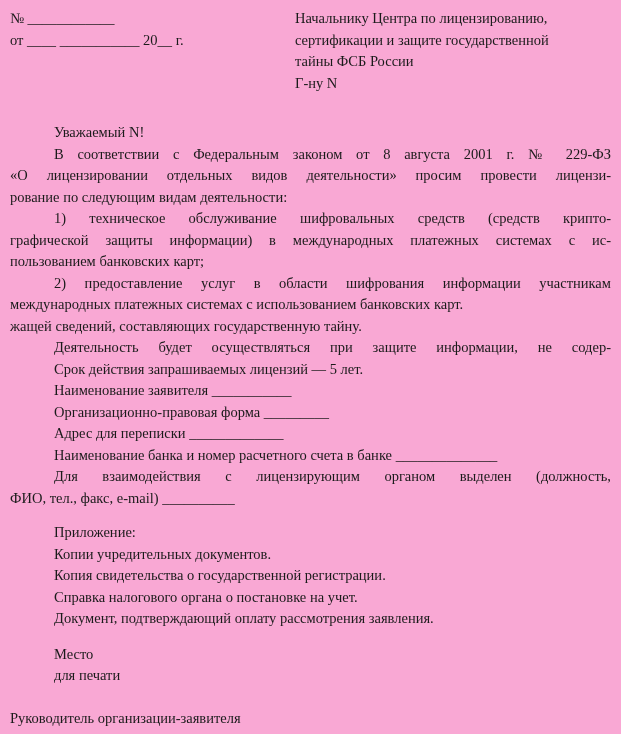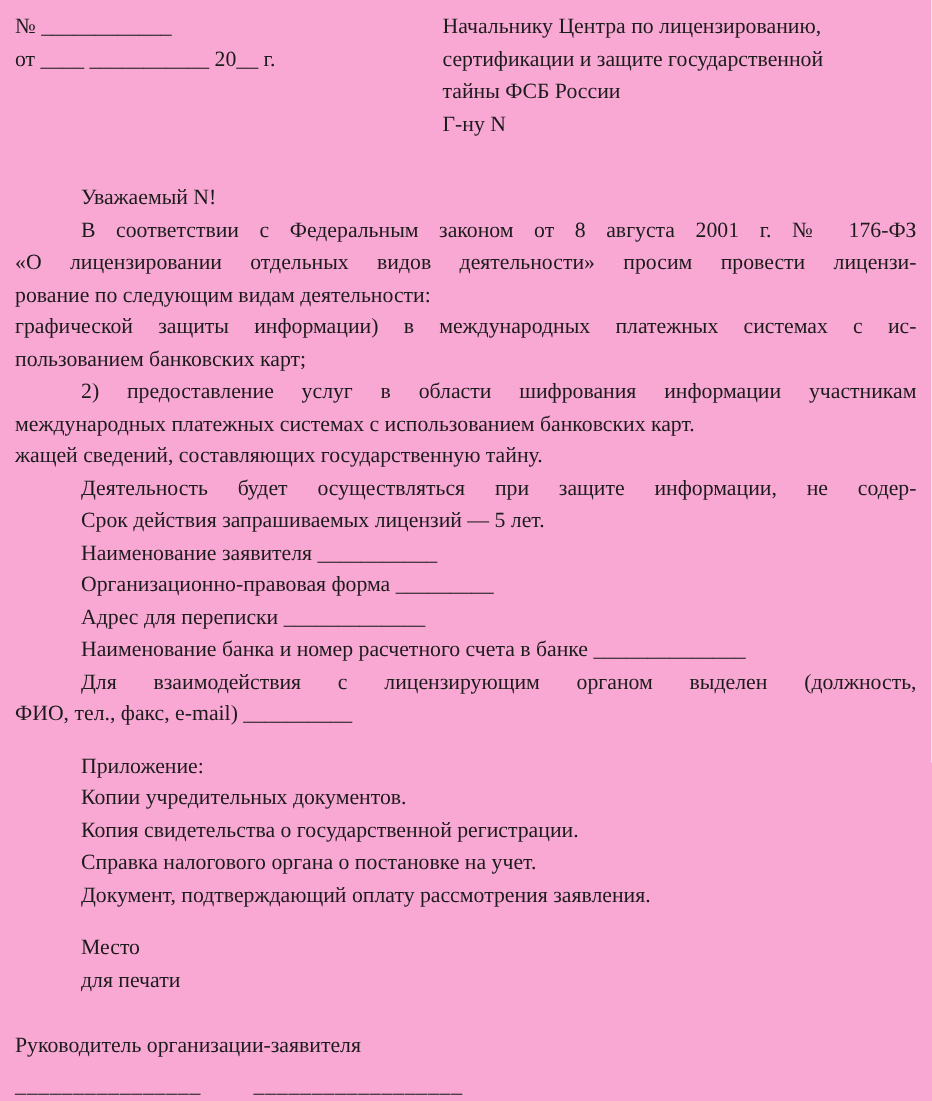--- a/index.html
+++ b/index.html
@@ -91,23 +91,24 @@
     <div class="hdr-right">
       <div class="line">Начальнику Центра по лицензированию,</div>
       <div class="line">сертификации и защите государственной</div>
       <div class="line">тайны ФСБ России</div>
       <div class="line">Г-ну N</div>
     </div>
   </div>
 
   <div class="body-block">
       <div class="line indent">Уважаемый N!</div>
-      <div class="line indent just">В соответствии с Федеральным законом от 8 августа 2001 г. № 176-ФЗ</div>
+      <div class="line indent just">В соответствии с Федеральным законом от 8 августа 2001 г. № 229-ФЗ</div>
       <div class="line just">«О лицензировании отдельных видов деятельности» просим провести лицензи-</div>
       <div class="line">рование по следующим видам деятельности:</div>
+      <div class="line indent just">1) техническое обслуживание шифровальных средств (средств крипто-</div>
       <div class="line just">графической защиты информации) в международных платежных системах с ис-</div>
       <div class="line">пользованием банковских карт;</div>
       <div class="line indent just">2) предоставление услуг в области шифрования информации участникам</div>
       <div class="line">международных платежных системах с использованием банковских карт.</div>
       <div class="line">жащей сведений, составляющих государственную тайну.</div>
       <div class="line indent just">Деятельность будет осуществляться при защите информации, не содер-</div>
       <div class="line indent">Срок действия запрашиваемых лицензий — 5 лет.</div>
       <div class="line indent">Наименование заявителя ___________</div>
       <div class="line indent">Организационно-правовая форма _________</div>
       <div class="line indent">Адрес для переписки _____________</div>

